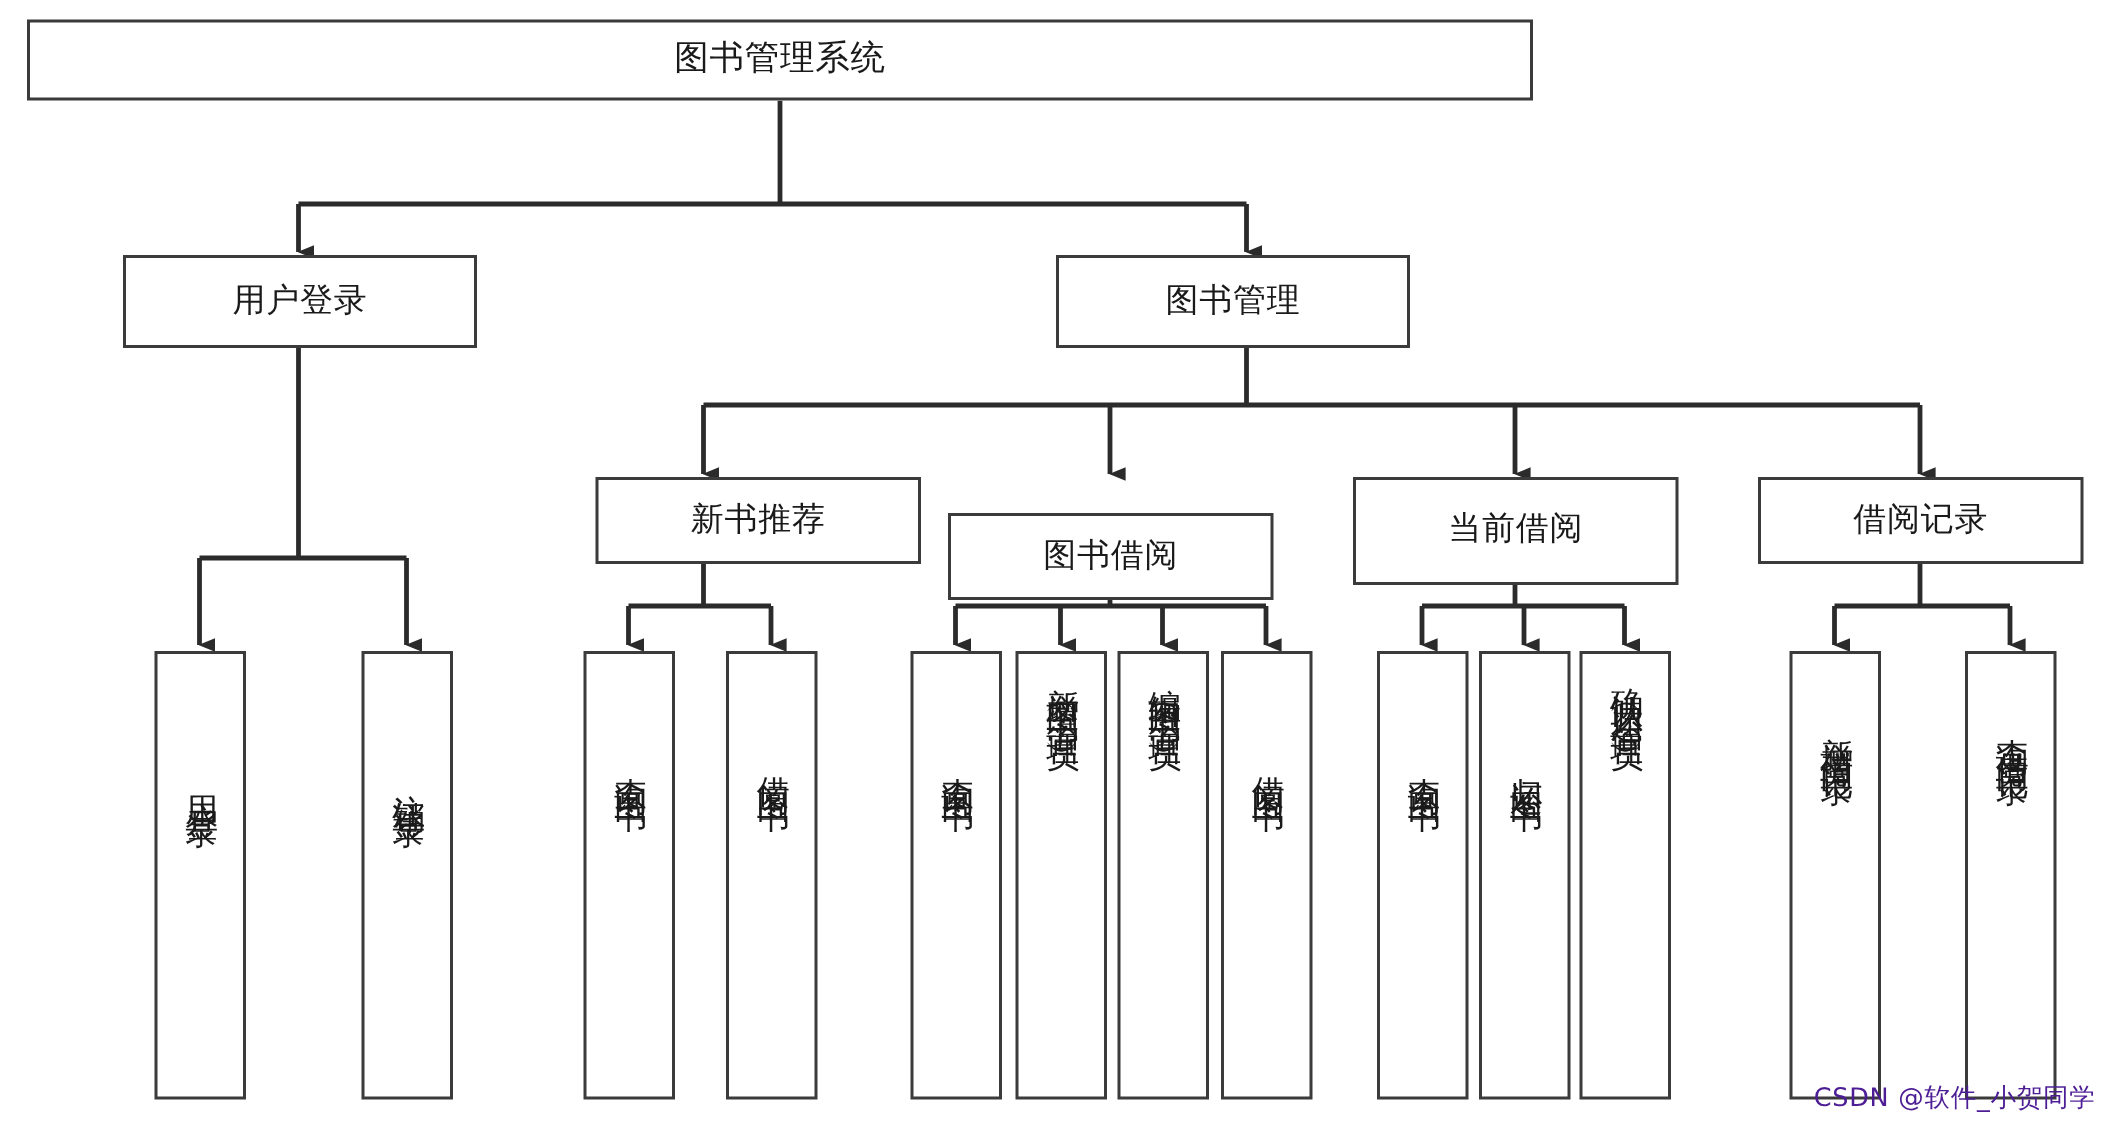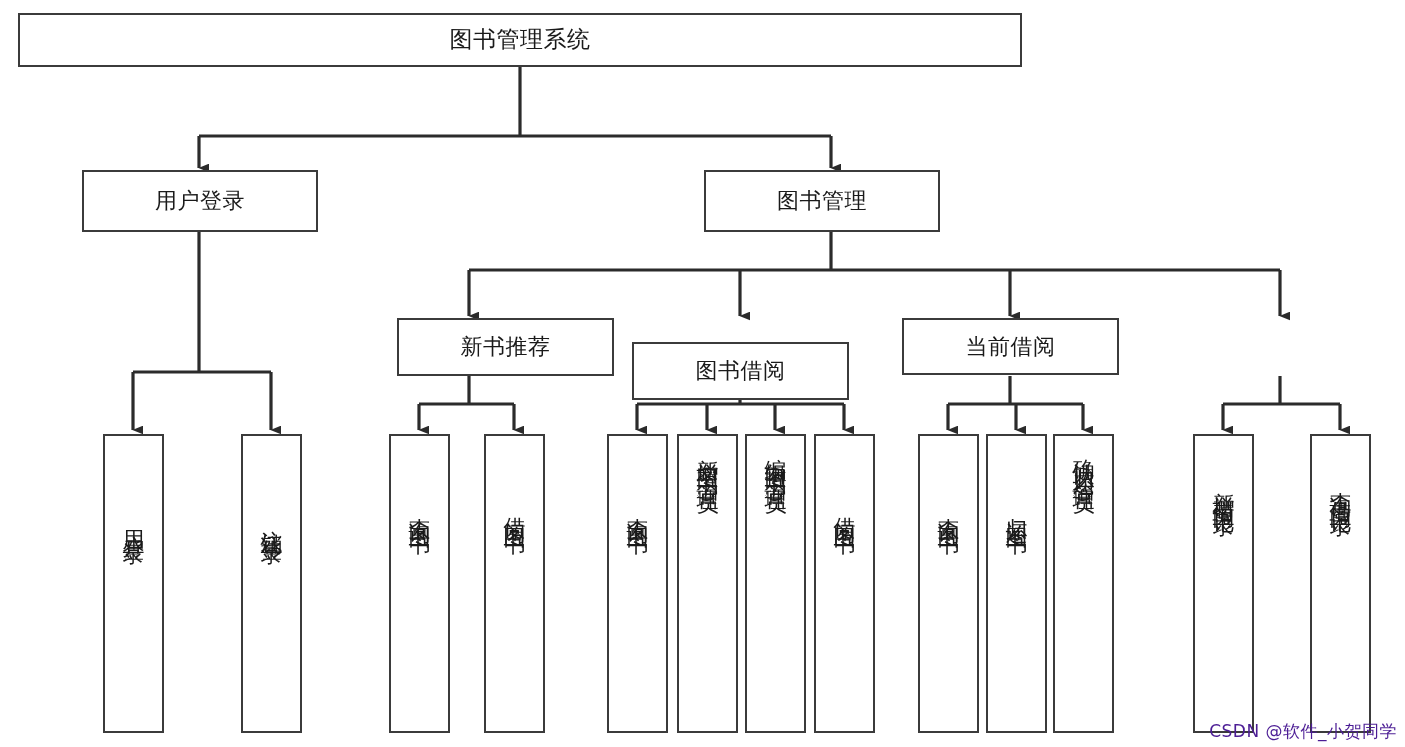--- a/index.html
+++ b/index.html
@@ -139,22 +139,25 @@
   <div class="node-box node-horizontal" style="left:704px; top:170px; width:236px; height:62px;">
     <span class="node-label">图书管理</span>
   </div>
 
   <div class="node-box node-horizontal" style="left:361px; top:318px; width:217px; height:58px;margin-left:36px;">
     <span class="node-label">新书推荐</span>
   </div>
   <div class="node-box node-horizontal" style="left:632px; top:318px; width:217px; height:58px;margin-top:24px;">
     <span class="node-label">图书借阅</span>
   </div>
-  <div class="node-box node-horizontal" style="left:902px; top:318px; width:217px; height:57px;">
+  <div class="node-box node-horizontal" style="left:902px; top:318px; width:217px; height:72px;font-family:Liberation Mono, monospace;">
     <span class="node-label">当前借阅</span>
+  </div>
+  <div class="node-box node-horizontal" style="left:1172px; top:318px; width:217px; height:58px;">
+    <span class="node-label">借阅记录</span>
   </div>
 
   <div class="node-box node-vertical" style="left:103px; top:434px; width:61px; height:299px; padding-top:76px;">
     <span class="node-label">用户登录</span>
   </div>
   <div class="node-box node-vertical" style="left:241px; top:434px; width:61px; height:299px; padding-top:76px;">
     <span class="node-label">注销登录</span>
   </div>
 
   <div class="node-box node-vertical" style="left:389px; top:434px; width:61px; height:299px; padding-top:64px;">

